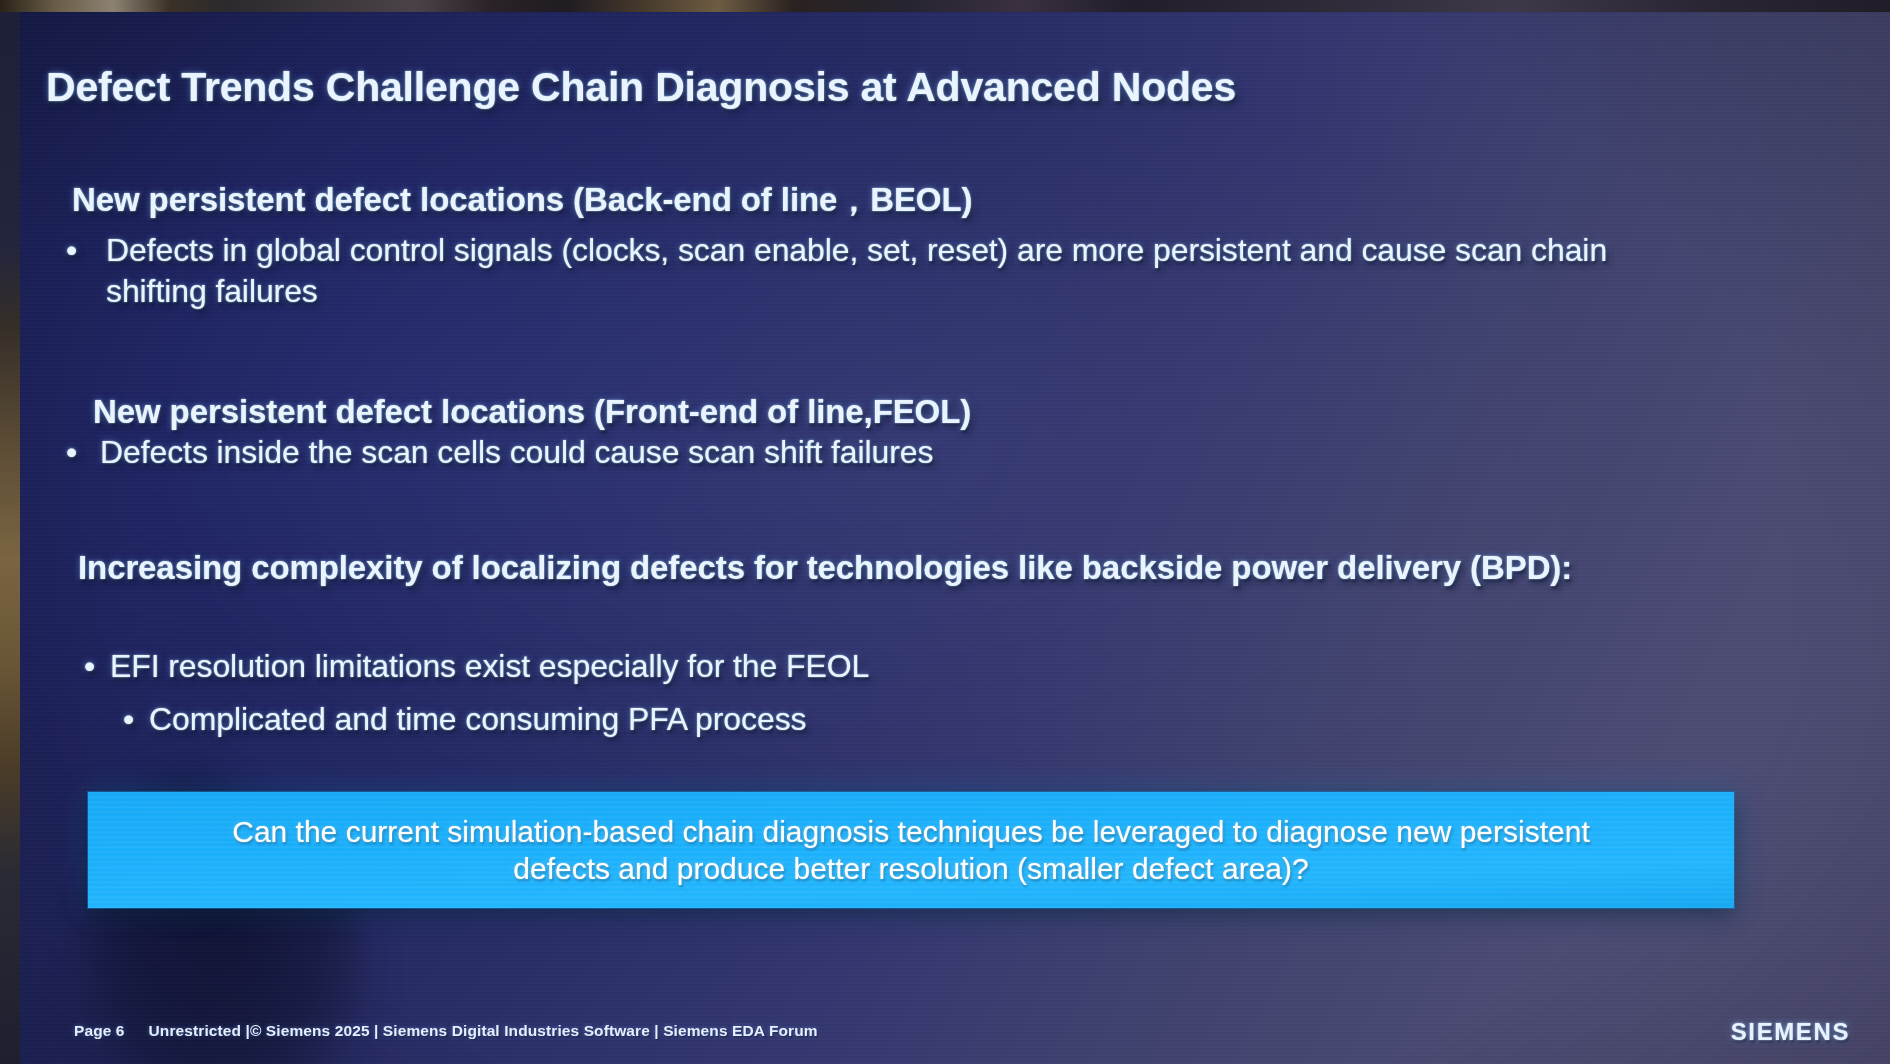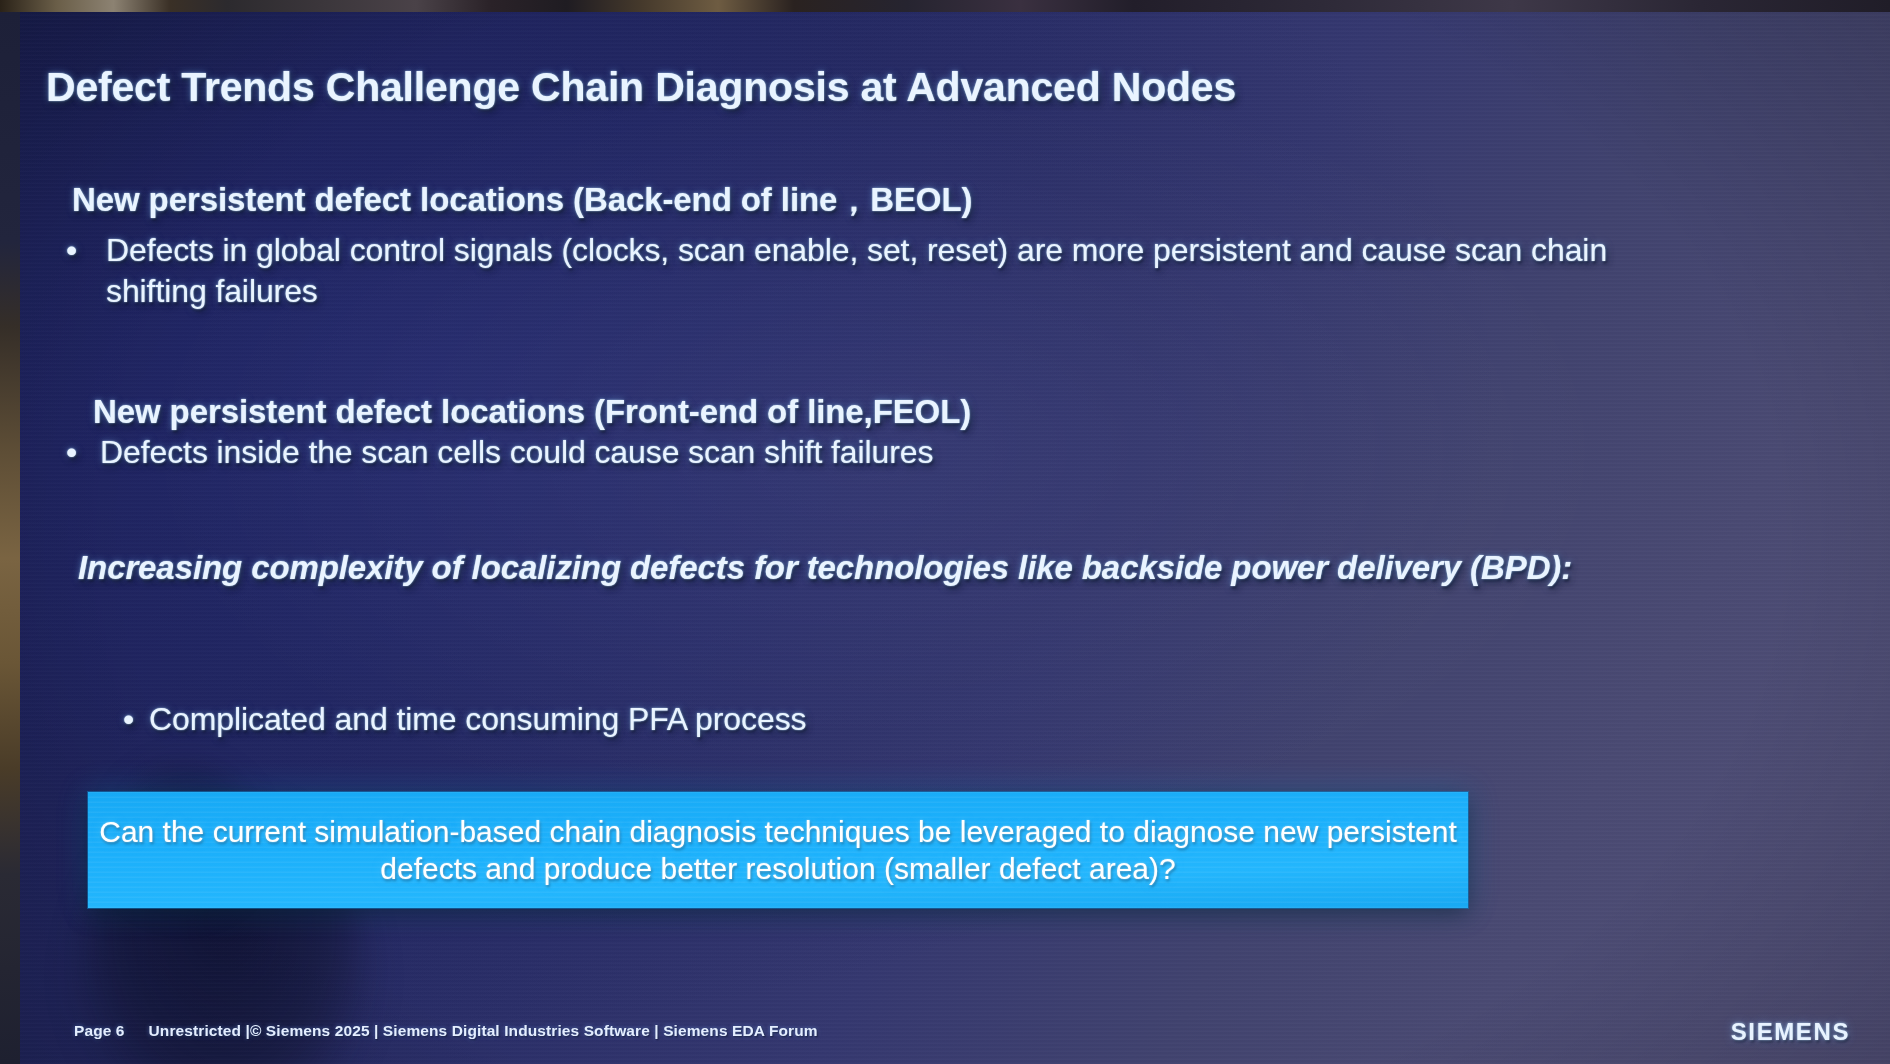--- a/index.html
+++ b/index.html
@@ -170,30 +170,30 @@
   }
 
   
   #h1  { left: 58px;  top: 172px; }
   #b1  { left: 52px;  top: 222px; width: 1660px; }
   #b1 .hang { width: 1590px; margin-left: 6px; }
 
   #h2  { left: 62px;  top: 384px; margin-left: 17px; }
   #b2  { left: 52px;  top: 424px; width: 1100px; }
 
-  #h3  { left: 64px;  top: 540px; width: 1620px; font-style: italic; }
+  #h3  { left: 64px;  top: 540px; width: 1620px; }
   #b3  { left: 70px;  top: 638px; }
   #b4  { left: 70px;  top: 691px; margin-left: 39px; }
   #b3 .bullet-dot, #b4 .bullet-dot { width: 26px; }
 
   
   .callout {
     position: absolute;
     left: 74px; top: 784px;
-    width: 1380px; height: 116px;
+    width: 1646px; height: 116px;
     background: linear-gradient(178deg, #17a9f5 0%, #1cb0fb 40%, #23b6fd 72%, #18a8f2 100%);
     box-shadow:
        0 0 0 1px rgba(12,120,190,0.55),
        0 6px 22px rgba(0,0,0,0.45),
        0 0 28px rgba(30,160,250,0.30);
     display: flex;
     align-items: center;
     justify-content: center;
   }
   .callout::before {
@@ -276,20 +276,23 @@
       </div>
 
       <div class="block-heading glow" id="h2">New persistent defect locations (Front-end of line,FEOL)</div>
 
       <div class="bullet-line glow" id="b2">
         <span class="bullet-dot">•</span><span class="hang">Defects inside the scan cells could cause scan shift failures</span>
       </div>
 
       <div class="block-heading glow" id="h3">Increasing complexity of localizing defects for technologies like backside power delivery (BPD):</div>
 
+      <div class="bullet-line glow" id="b3">
+        <span class="bullet-dot">•</span><span class="hang">EFI resolution limitations exist especially for the FEOL</span>
+      </div>
 
       <div class="bullet-line glow" id="b4">
         <span class="bullet-dot">•</span><span class="hang">Complicated and time consuming PFA process</span>
       </div>
 
       <div class="callout">
         <div class="callout-text">
           <span>Can the current simulation-based chain diagnosis techniques be leveraged to diagnose new persistent</span>
           <br>
           <span>defects and produce better resolution (smaller defect area)?</span>

